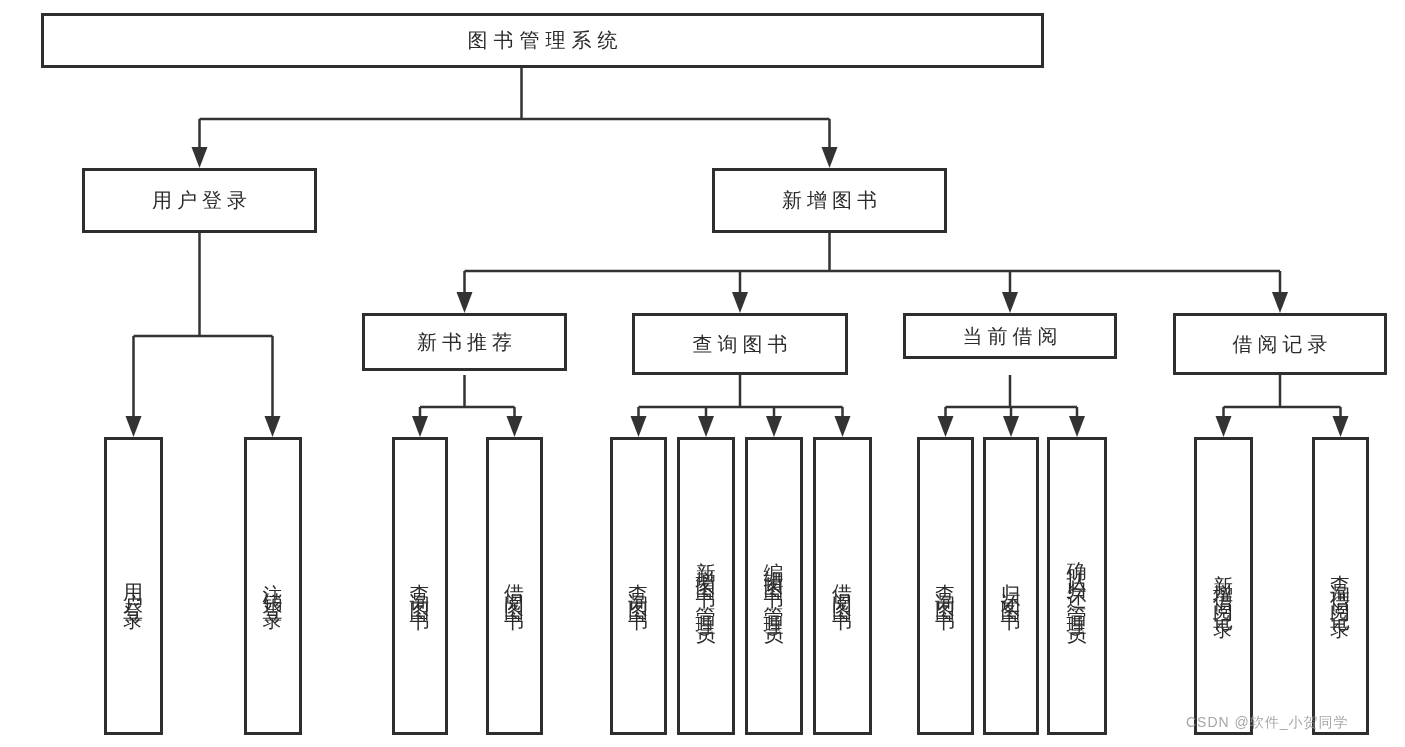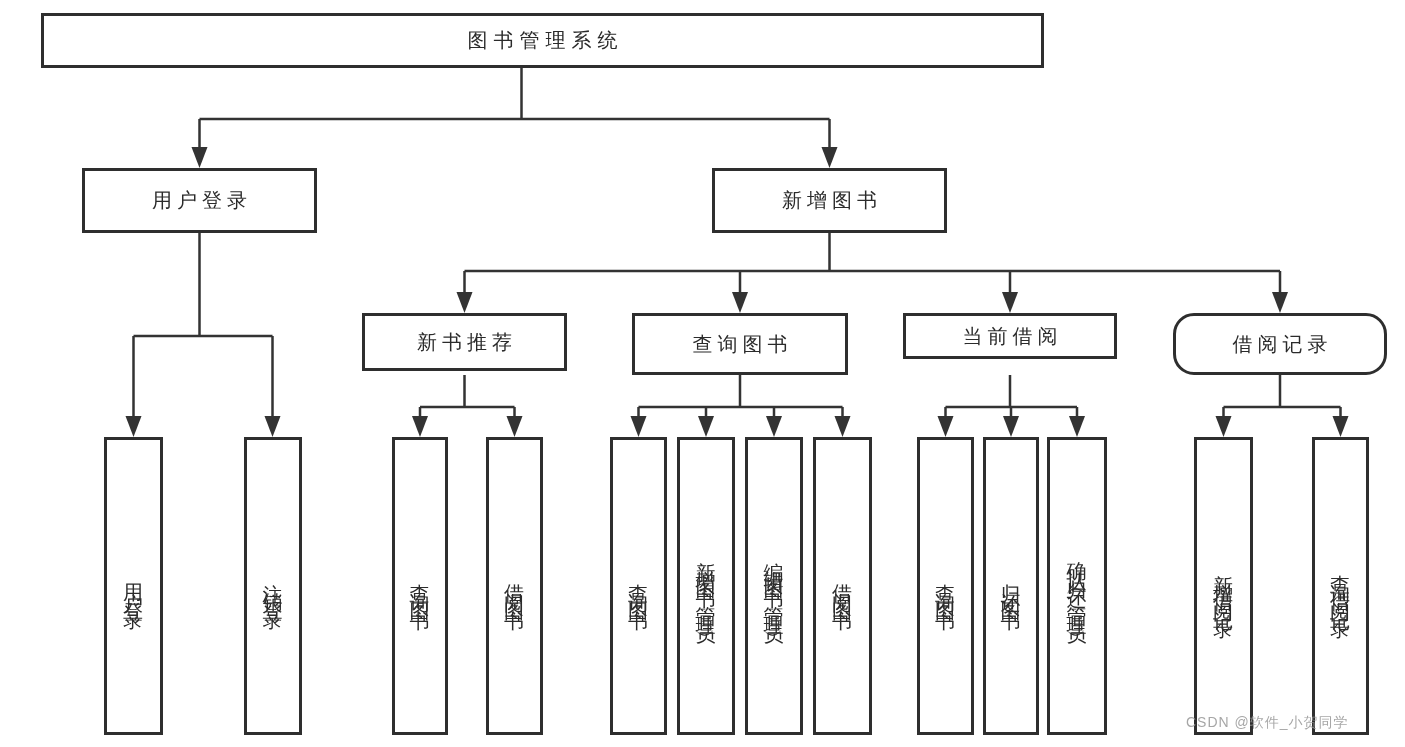--- a/index.html
+++ b/index.html
@@ -88,21 +88,21 @@
   </svg>
 
   <div class="box hbox root-box" style="left:20px; top:13px; width:1003px; height:55px;margin-left:21px;">图书管理系统</div>
 
   <div class="box hbox" style="left:82px; top:168px; width:235px; height:65px;">用户登录</div>
   <div class="box hbox" style="left:712px; top:168px; width:235px; height:65px;">新增图书</div>
 
   <div class="box hbox" style="left:362px; top:313px; width:205px; height:58px;">新书推荐</div>
   <div class="box hbox" style="left:632px; top:313px; width:216px; height:62px;">查询图书</div>
   <div class="box hbox" style="left:903px; top:313px; width:214px; height:46px;">当前借阅</div>
-  <div class="box hbox" style="left:1173px; top:313px; width:214px; height:62px;border-radius:21px;">借阅记录</div>
+  <div class="box hbox" style="left:1173px; top:313px; width:214px; height:62px;">借阅记录</div>
 
   <div class="box vbox" style="left:104px; top:437px; width:59px; height:298px;">用户登录</div>
   <div class="box vbox" style="left:244px; top:437px; width:58px; height:298px;">注销登录</div>
 
   <div class="box vbox" style="left:392px; top:437px; width:56px; height:298px;">查询图书</div>
   <div class="box vbox" style="left:486px; top:437px; width:57px; height:298px;">借阅图书</div>
 
   <div class="box vbox" style="left:610px; top:437px; width:57px; height:298px;">查询图书</div>
   <div class="box vbox" style="left:677px; top:437px; width:58px; height:298px;">新增图书（管理员）</div>
   <div class="box vbox" style="left:745px; top:437px; width:58px; height:298px;">编辑图书（管理员）</div>

